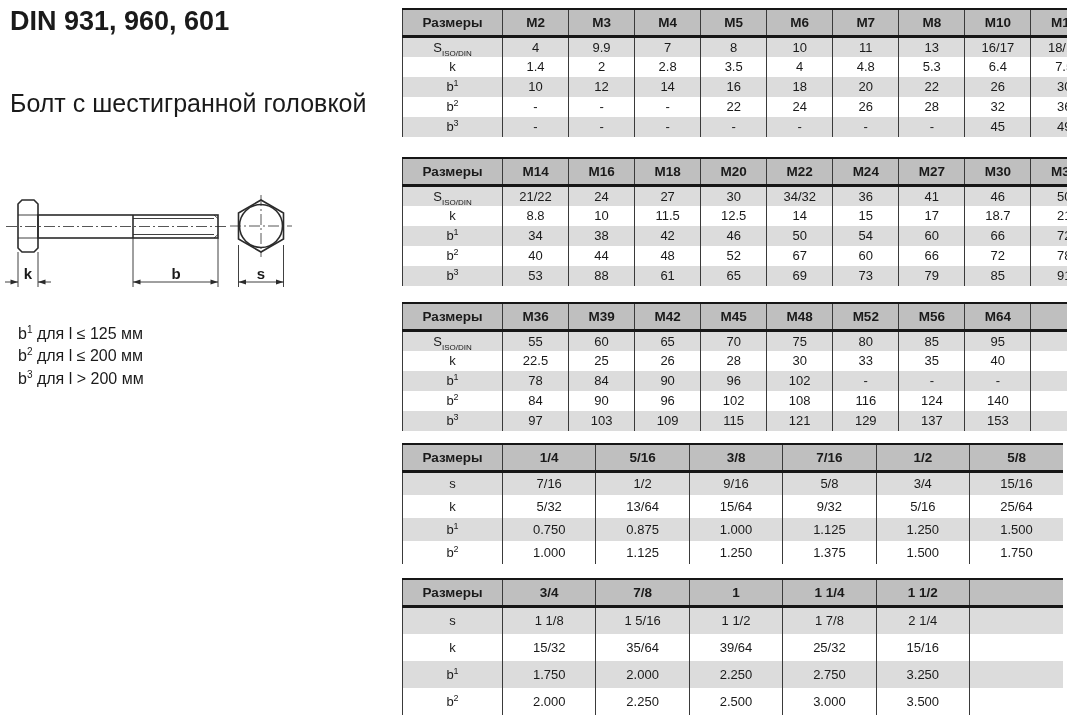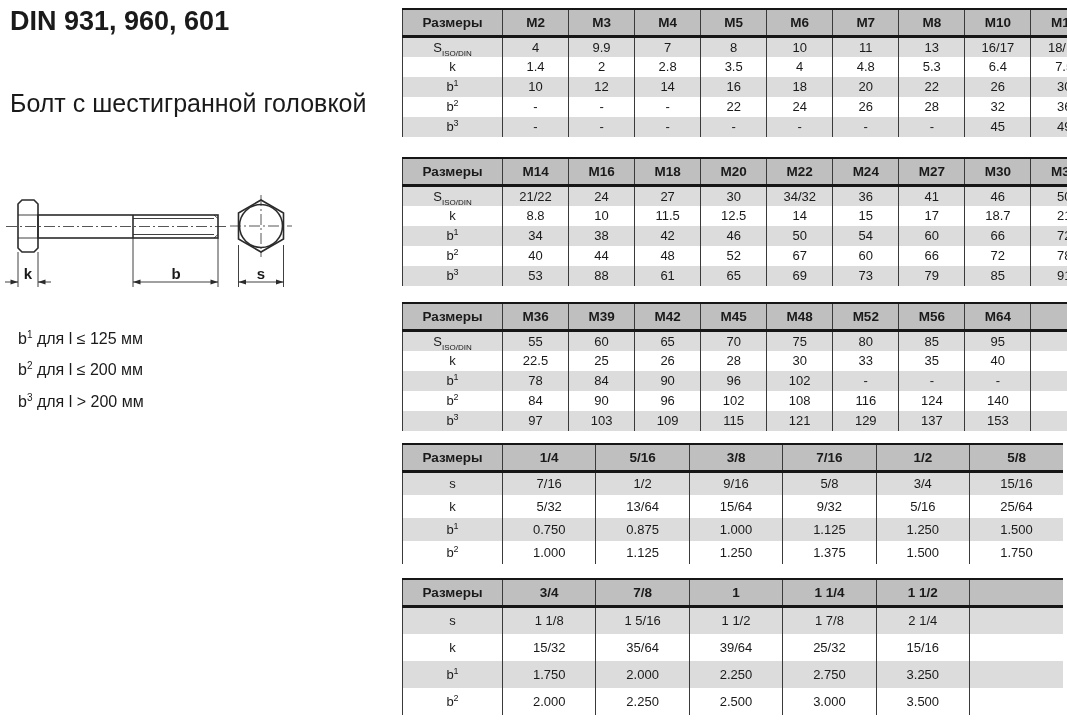--- a/index.html
+++ b/index.html
@@ -5,21 +5,21 @@
   html,body { margin:0; padding:0; background:#ffffff; }
   .page {
     position:relative; width:1067px; height:720px; background:#fff;
     font-family:"Liberation Sans", sans-serif; color:#1a1a1a; overflow:hidden;
   }
   
   .title-block { position:absolute; left:10px; top:4px; }
   .title-line { font-size:27px; font-weight:700; line-height:34px; white-space:nowrap; }
   .subtitle-block { position:absolute; left:10px; top:90px; font-size:25px; line-height:27px; }
   .drawing { position:absolute; left:0px; top:190px; }
-  .footnotes { position:absolute; left:18px; top:321px; font-size:16px; line-height:27px; }
+  .footnotes { position:absolute; left:18px; top:321px; font-size:16px; line-height:18px; }
   .footnotes sup { font-size:10px; }
   
   .tbl-wrap { position:absolute; left:372px;padding-left:30px; }
   #t0 { top:8px;   width:695px; }
   #t1 { top:157px; width:695px; }
   #t2 { top:302px; width:695px; }
   #t3 { top:443px; width:661px; }
   #t4 { top:578px; width:661px; }
   table.dim {
     border-collapse:collapse; table-layout:fixed; width:100%;

